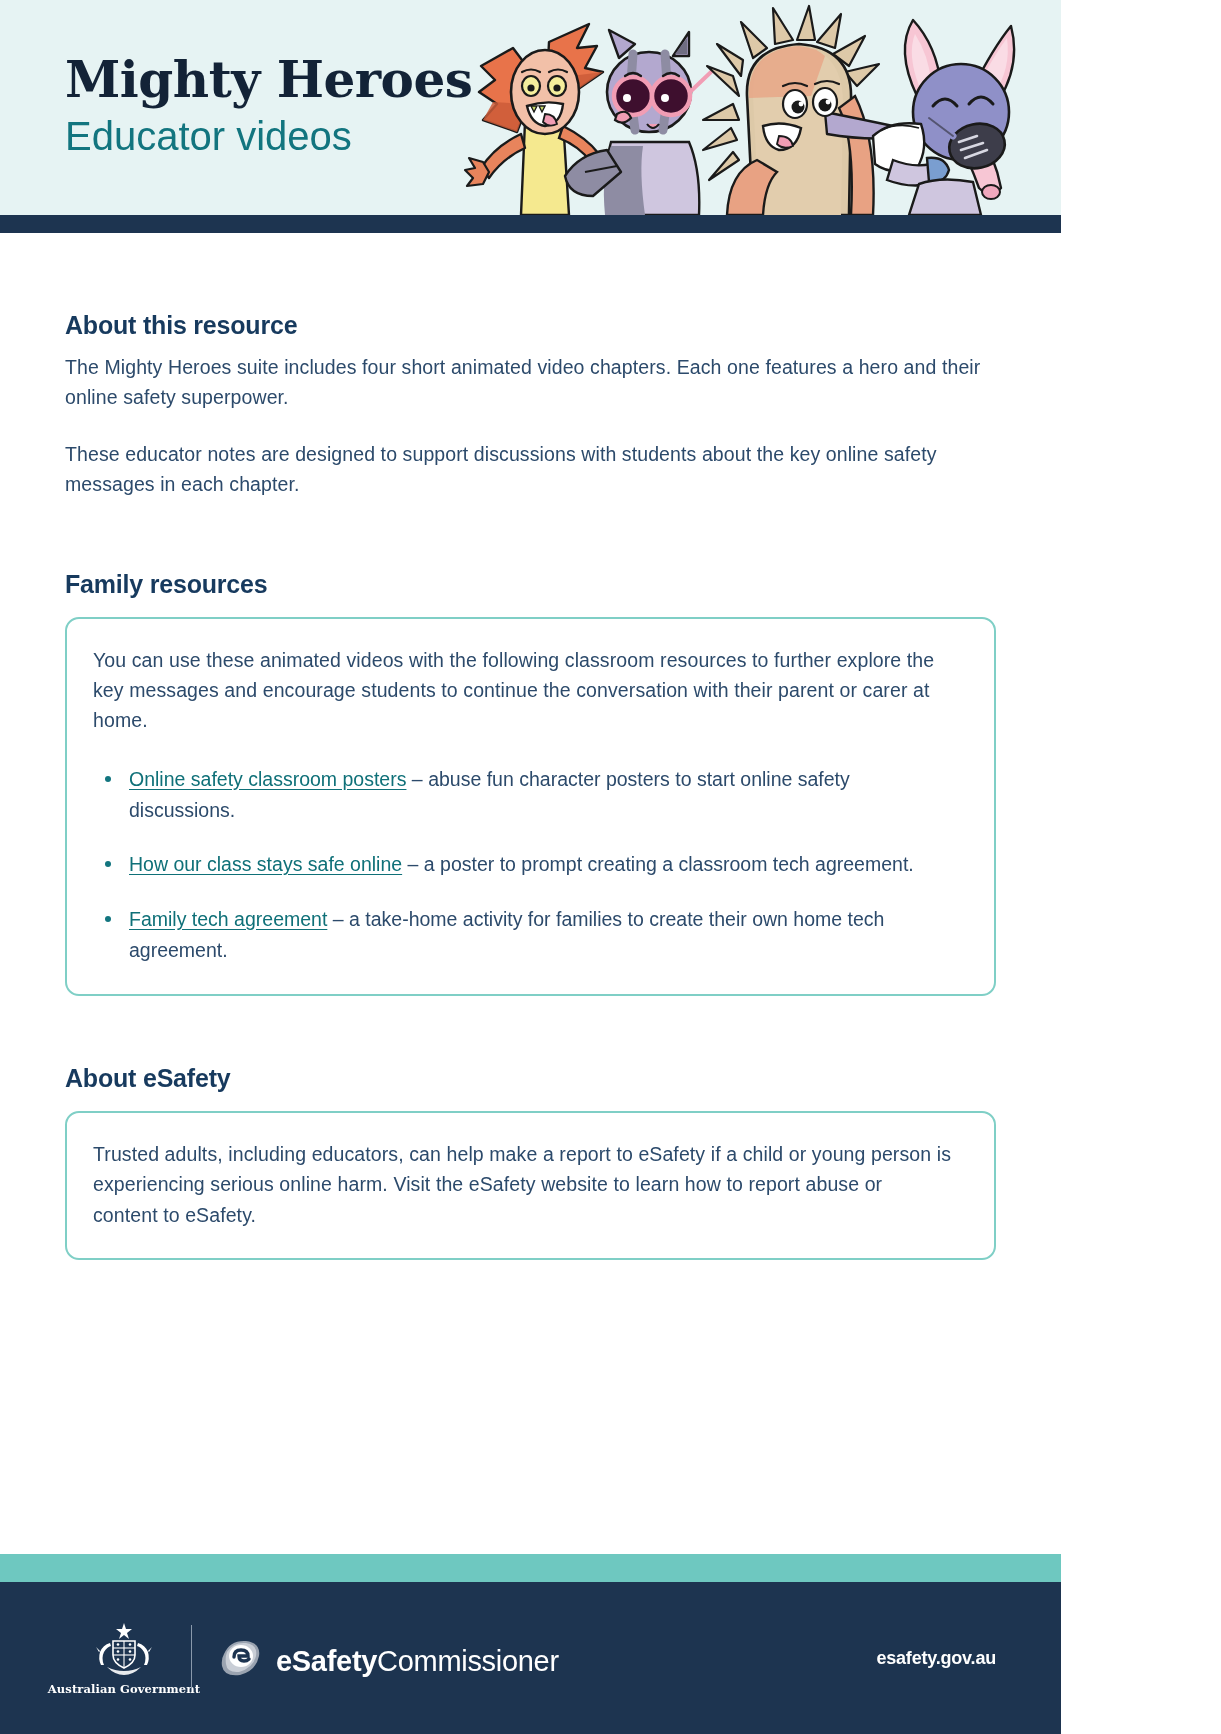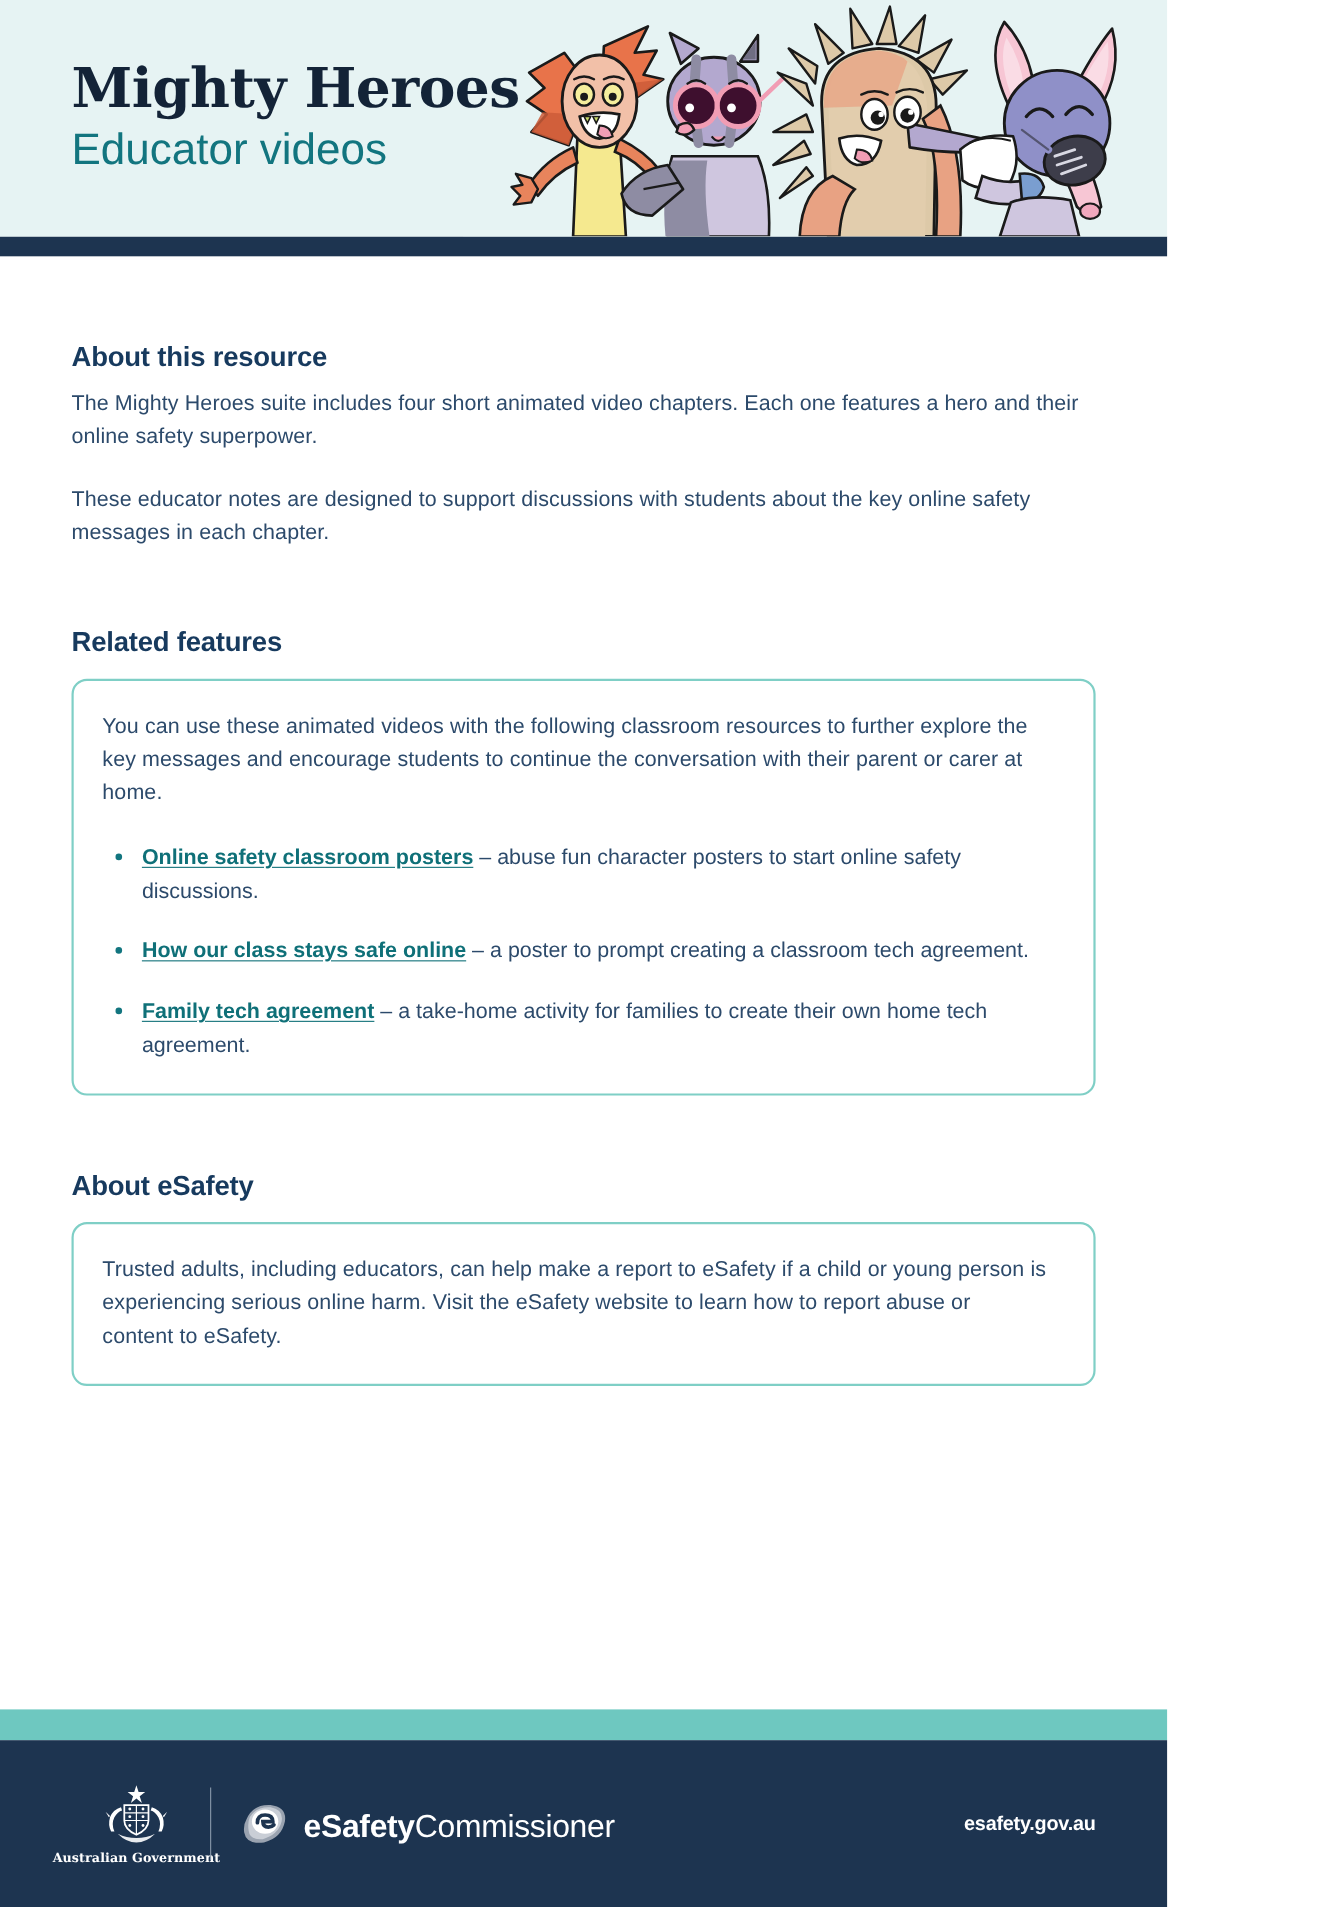--- a/index.html
+++ b/index.html
@@ -135,21 +135,21 @@
     left: 12px;
     top: 12px;
     width: 6px;
     height: 6px;
     background: #12757f;
     border-radius: 50%;
   }
 
   a.res-link {
     color: #0f7078;
-    font-weight: bold;
+    font-weight: normal;
     text-decoration: underline;
     text-underline-offset: 3px;
   }
 
   
   .footer-strip {
     height: 28px;
     background: #6ec8c0;
     flex: 0 0 auto;
   }
@@ -386,21 +386,21 @@
   </div>
 
   <div class="navy-rule"></div>
 
   <div class="content">
 
     <h2 class="section-heading about-heading">About this resource</h2>
     <p class="body-text">The Mighty Heroes suite includes four short animated video chapters. Each one features a hero and their online safety superpower.</p>
     <p class="body-text">These educator notes are designed to support discussions with students about the key online safety messages in each chapter.</p>
 
-    <h2 class="section-heading related-heading">Related features</h2>
+    <h2 class="section-heading related-heading">Family resources</h2>
 
     <div class="callout">
       <p class="body-text">You can use these animated videos with the following classroom resources to further explore the key messages and encourage students to continue the conversation with their parent or carer at home.</p>
 
       <ul class="link-list">
         <li>
           <span class="bullet"></span>
           <a class="res-link" href="#">Online safety classroom posters</a><span> – abuse fun character posters to start online safety discussions.</span>
         </li>
         <li>

